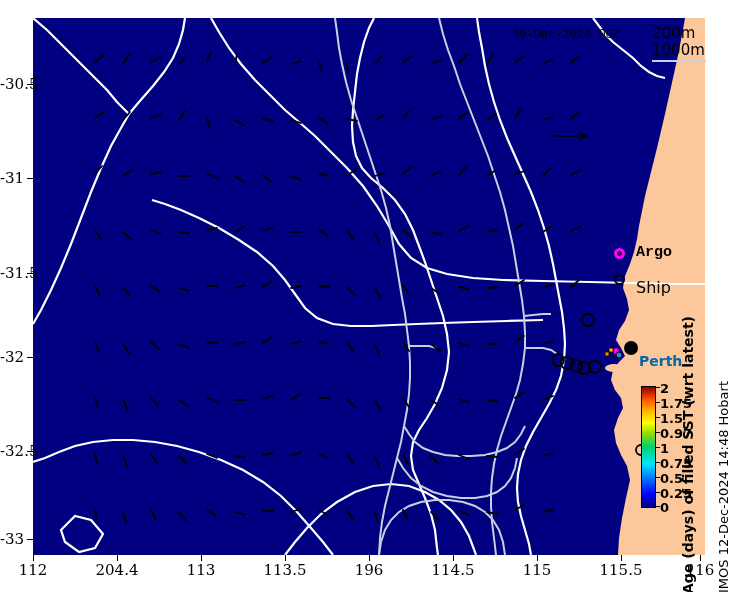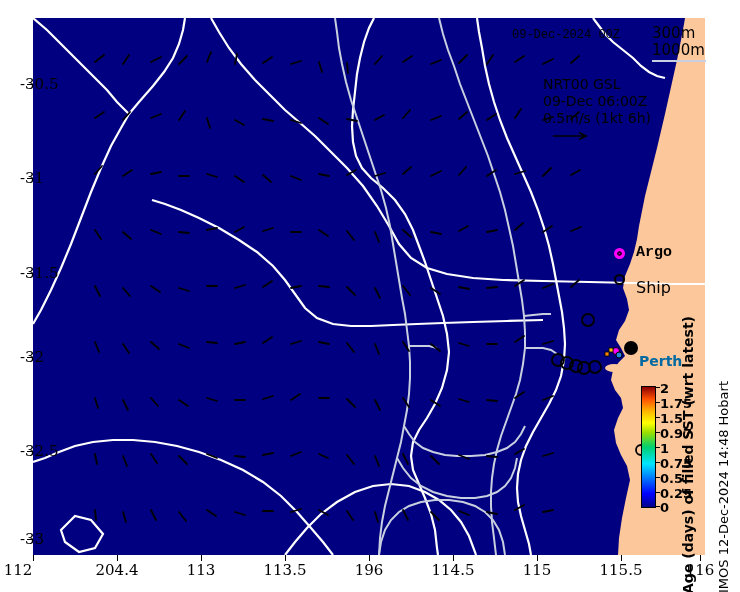--- a/index.html
+++ b/index.html
@@ -10,21 +10,21 @@
 
   
   #plot{position:absolute;left:33px;top:18px;width:672px;height:537px;
         overflow:hidden;background:#000080;}
   #plot svg{position:absolute;left:0;top:0;}
 
   
   .tick-lbl{position:absolute;font-size:15px;color:#000;white-space:nowrap;
             font-family:"DejaVu Serif","Liberation Serif",serif;}
   .xlbl{transform:translateX(-50%);top:561px;}
-  .ylbl{transform:translateY(-50%);text-align:right;padding-left:20px;}
+  .ylbl{transform:translateY(-50%);text-align:right;}
   .tickmark{position:absolute;background:#000;}
   .xtick{width:1px;height:6px;top:555px;}
   .ytick{height:1px;width:6px;left:27px;}
 
   
   .ov{position:absolute;color:#000;white-space:nowrap;}
   #date-stamp{left:512px;top:28px;font-size:12px;font-family:Liberation Mono, monospace;}
   #depth-200{left:652px;top:24px;font-size:15px;}
   #depth-1000{left:652px;top:41px;font-size:15px;}
   #depth-rule{position:absolute;left:652px;top:60px;width:54px;height:2px;
@@ -332,21 +332,21 @@
     <div class="tickmark xtick" style="left:33px"></div>
     <div class="tickmark xtick" style="left:117px"></div>
     <div class="tickmark xtick" style="left:201px"></div>
     <div class="tickmark xtick" style="left:285px"></div>
     <div class="tickmark xtick" style="left:369px"></div>
     <div class="tickmark xtick" style="left:453px"></div>
     <div class="tickmark xtick" style="left:537px"></div>
     <div class="tickmark xtick" style="left:621px"></div>
     <div class="tickmark xtick" style="left:700px"></div>
 
-    <div class="tick-lbl xlbl" style="left:18px">112</div>
+    <div class="tick-lbl xlbl" style="left:33px">112</div>
     <div class="tick-lbl xlbl" style="left:117px">204.4</div>
     <div class="tick-lbl xlbl" style="left:201px">113</div>
     <div class="tick-lbl xlbl" style="left:285px">113.5</div>
     <div class="tick-lbl xlbl" style="left:369px">196</div>
     <div class="tick-lbl xlbl" style="left:453px">114.5</div>
     <div class="tick-lbl xlbl" style="left:537px">115</div>
     <div class="tick-lbl xlbl" style="left:621px">115.5</div>
     <div class="tick-lbl xlbl" style="left:700px">116</div>
   </div>
 
@@ -360,29 +360,24 @@
 
     <div class="tick-lbl ylbl" style="left:0;width:24px;top:84px">-30.5</div>
     <div class="tick-lbl ylbl" style="left:0;width:24px;top:178px">-31</div>
     <div class="tick-lbl ylbl" style="left:0;width:24px;top:273px">-31.5</div>
     <div class="tick-lbl ylbl" style="left:0;width:24px;top:357px">-32</div>
     <div class="tick-lbl ylbl" style="left:0;width:24px;top:451px">-32.5</div>
     <div class="tick-lbl ylbl" style="left:0;width:24px;top:539px">-33</div>
   </div>
 
   <div class="ov" id="date-stamp">09-Dec-2024 00Z</div>
-  <div class="ov" id="depth-200">300m</div>
+  <div class="ov" id="depth-200">200m</div>
   <div class="ov" id="depth-1000">1000m</div>
   <div id="depth-rule"></div>
 
-  <div id="vec-block" class="ov">
-    <div>NRT00 GSL</div>
-    <div>09-Dec 06:00Z</div>
-    <div>0.5m/s (1kt 6h)</div>
-  </div>
   <svg id="vec-arrow" viewBox="0 0 40 10">
     <path d="M0,5 L32,5 M26,1.5 L33,5 L26,8.5" stroke="#000" stroke-width="1.6" fill="none"></path>
   </svg>
 
   <div id="argo-row">
     <span class="leg-dot" style="background:#FF00FF;border:3px solid #FF00FF;box-shadow:inset 0 0 0 2px #2b0030;"></span>
     <span class="leg-txt b">Argo</span>
   </div>
   <div id="ship-row">
     <span class="leg-dot" style="border:2px solid #000;background:transparent;"></span>

